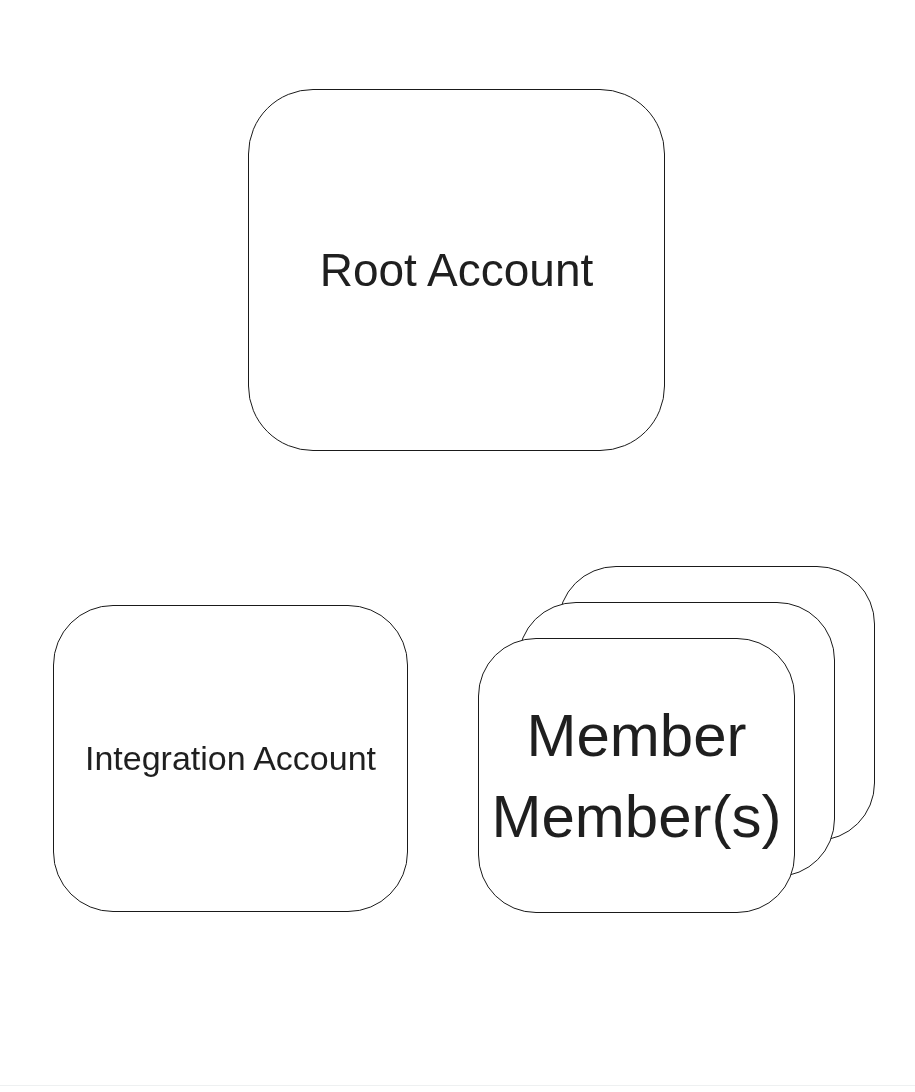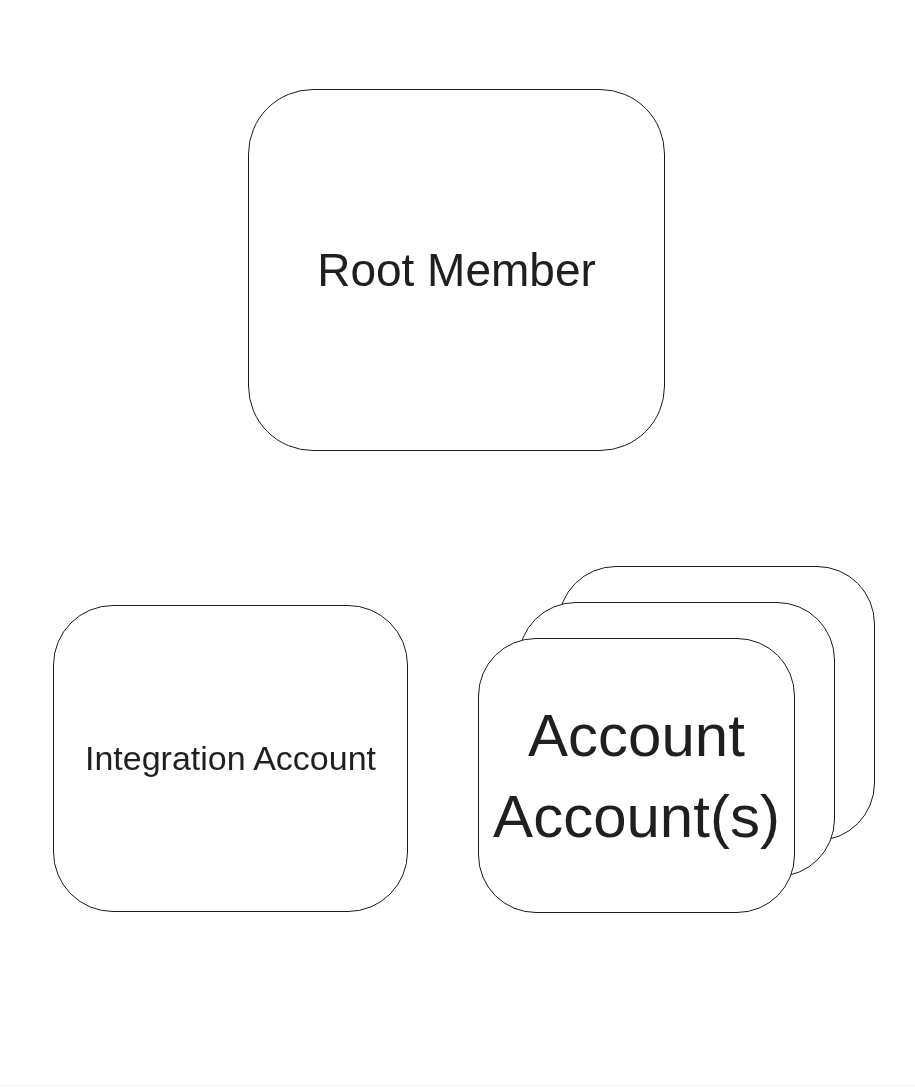--- a/index.html
+++ b/index.html
@@ -89,28 +89,28 @@
     height: 1px;
     background: var(--bottom-divider);
   }
 </style>
 </head>
 <body>
 
 <div class="canvas">
 
   <div class="node node-root">
-    <span class="node-label">Root Member</span>
+    <span class="node-label">Root Account</span>
   </div>
 
   <div class="node node-integration">
     <span class="node-label">Integration Account</span>
   </div>
 
   <div class="member-card member-back"></div>
   <div class="member-card member-middle"></div>
   <div class="member-card member-front">
-    <span class="node-label">Account Account(s)</span>
+    <span class="node-label">Member Member(s)</span>
   </div>
 
   <div class="bottom-divider"></div>
 
 </div>
 
 </body></html>

